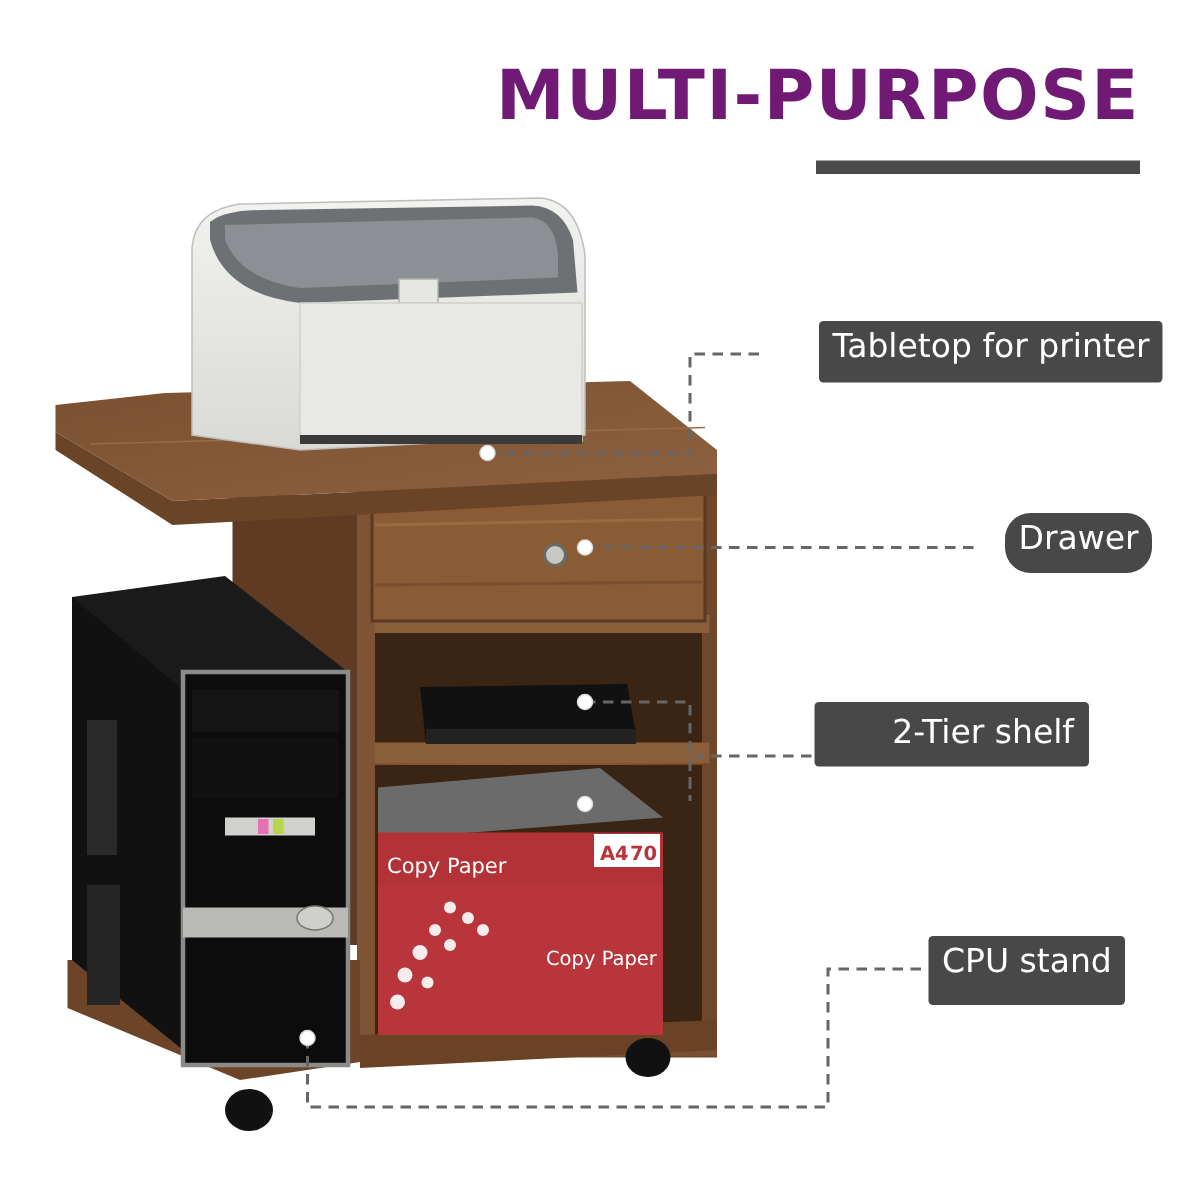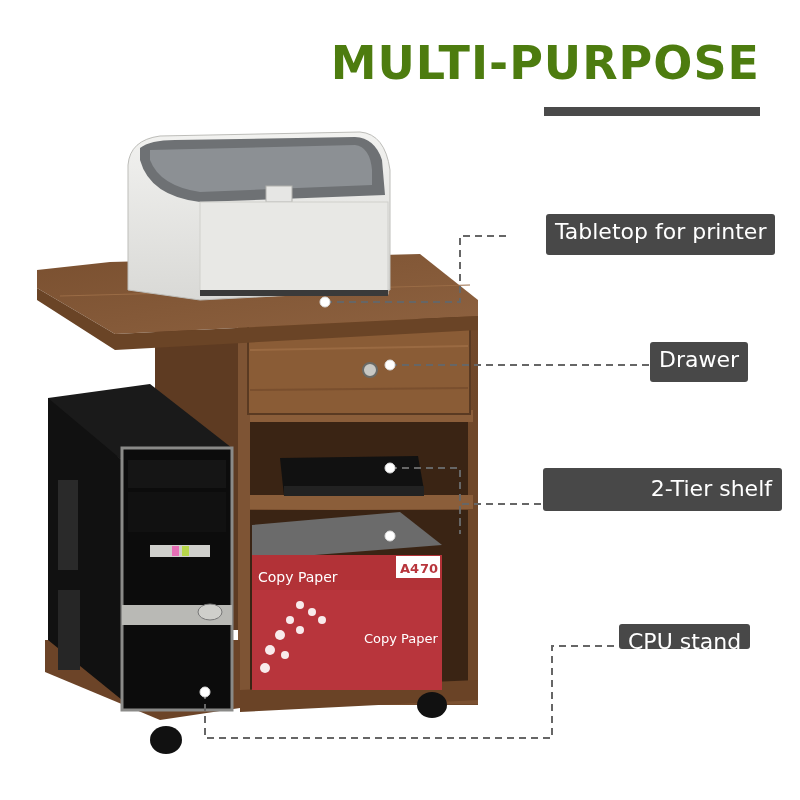--- a/index.html
+++ b/index.html
@@ -1,23 +1,23 @@
 <!DOCTYPE html>
 <html><head>
   <meta charset="utf-8">
   <style>
     html, body { margin: 0; padding: 0; }
     body { width: 800px; height: 800px; background: #ffffff; position: relative; overflow: hidden; font-family: "DejaVu Sans", sans-serif; }
-    .title { position: absolute; right: 40px; top: 40px; font-family: "DejaVu Sans", sans-serif; font-weight: bold; font-size: 46px; letter-spacing: 1px; color: #4d7c0f; line-height: 1; }
+    .title { position: absolute; right: 40px; top: 40px; font-family: "DejaVu Sans", sans-serif; font-weight: bold; font-size: 46px; letter-spacing: 1px; color: #701a75; line-height: 1; }
     .title-bar { position: absolute; left: 544px; top: 107px; width: 216px; height: 9px; background: #4a4a4a; }
     .label { position: absolute; background: #484848; color: #ffffff; border-radius: 3px; font-family: "DejaVu Sans", sans-serif; font-size: 22px; line-height: 1.3; padding: 4px 9px; text-align: right; box-sizing: border-box; white-space: nowrap; }
     .lbl-tabletop { left: 510px; top: 214px; height: 41px; margin-left: 36px; }
-    .lbl-drawer { left: 650px; top: 342px; height: 40px; }
-    .lbl-shelf { left: 543px; top: 468px; width: 239px; padding: 6px 10px; line-height: 1.4; }
-    .lbl-cpu { left: 619px; top: 624px; height: 25px; }
+    .lbl-drawer { left: 670px; top: 342px; height: 40px; border-radius: 17px; }
+    .lbl-shelf { left: 543px; top: 468px; width: 183px; padding: 6px 10px; line-height: 1.4; }
+    .lbl-cpu { left: 619px; top: 624px; height: 46px; }
     svg.scene { position: absolute; left: 0; top: 0; }
   </style>
 </head>
 <body>
 
 <div class="title">MULTI-PURPOSE</div>
 <div class="title-bar"></div>
 
 <svg class="scene" width="800" height="800" viewBox="0 0 800 800">
   <defs>

